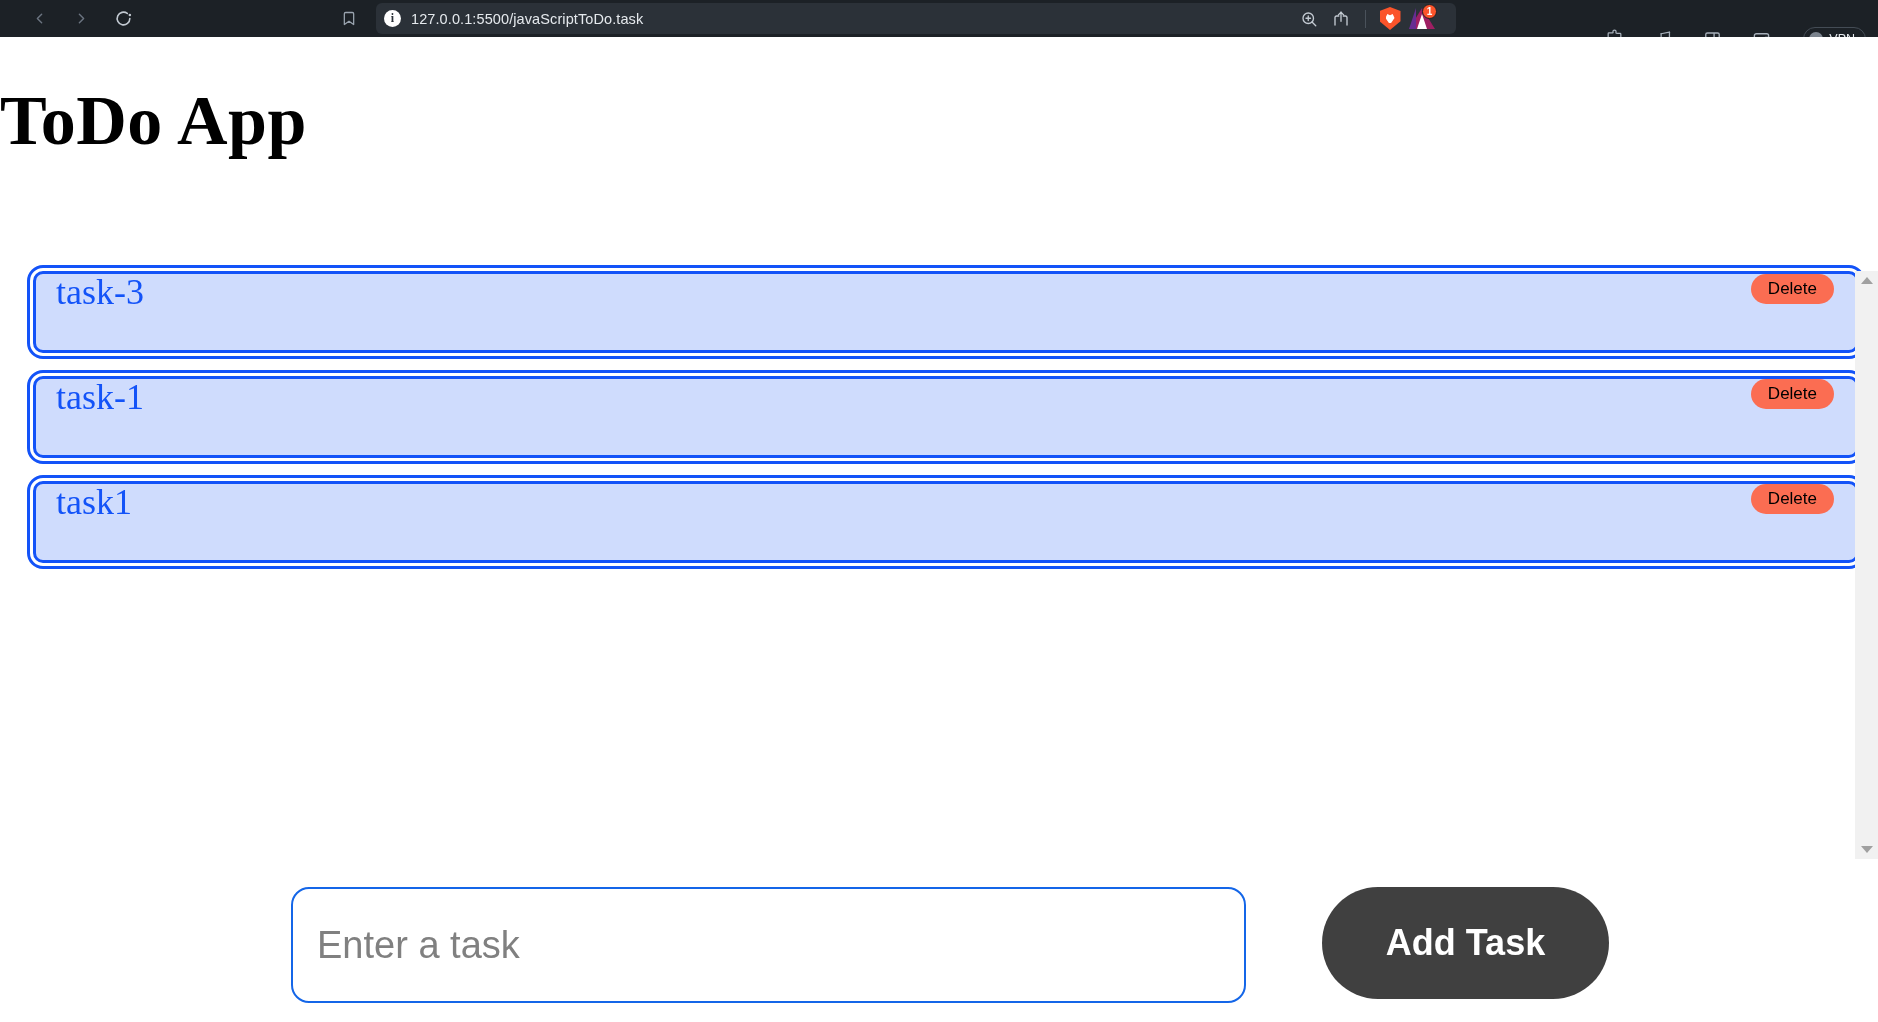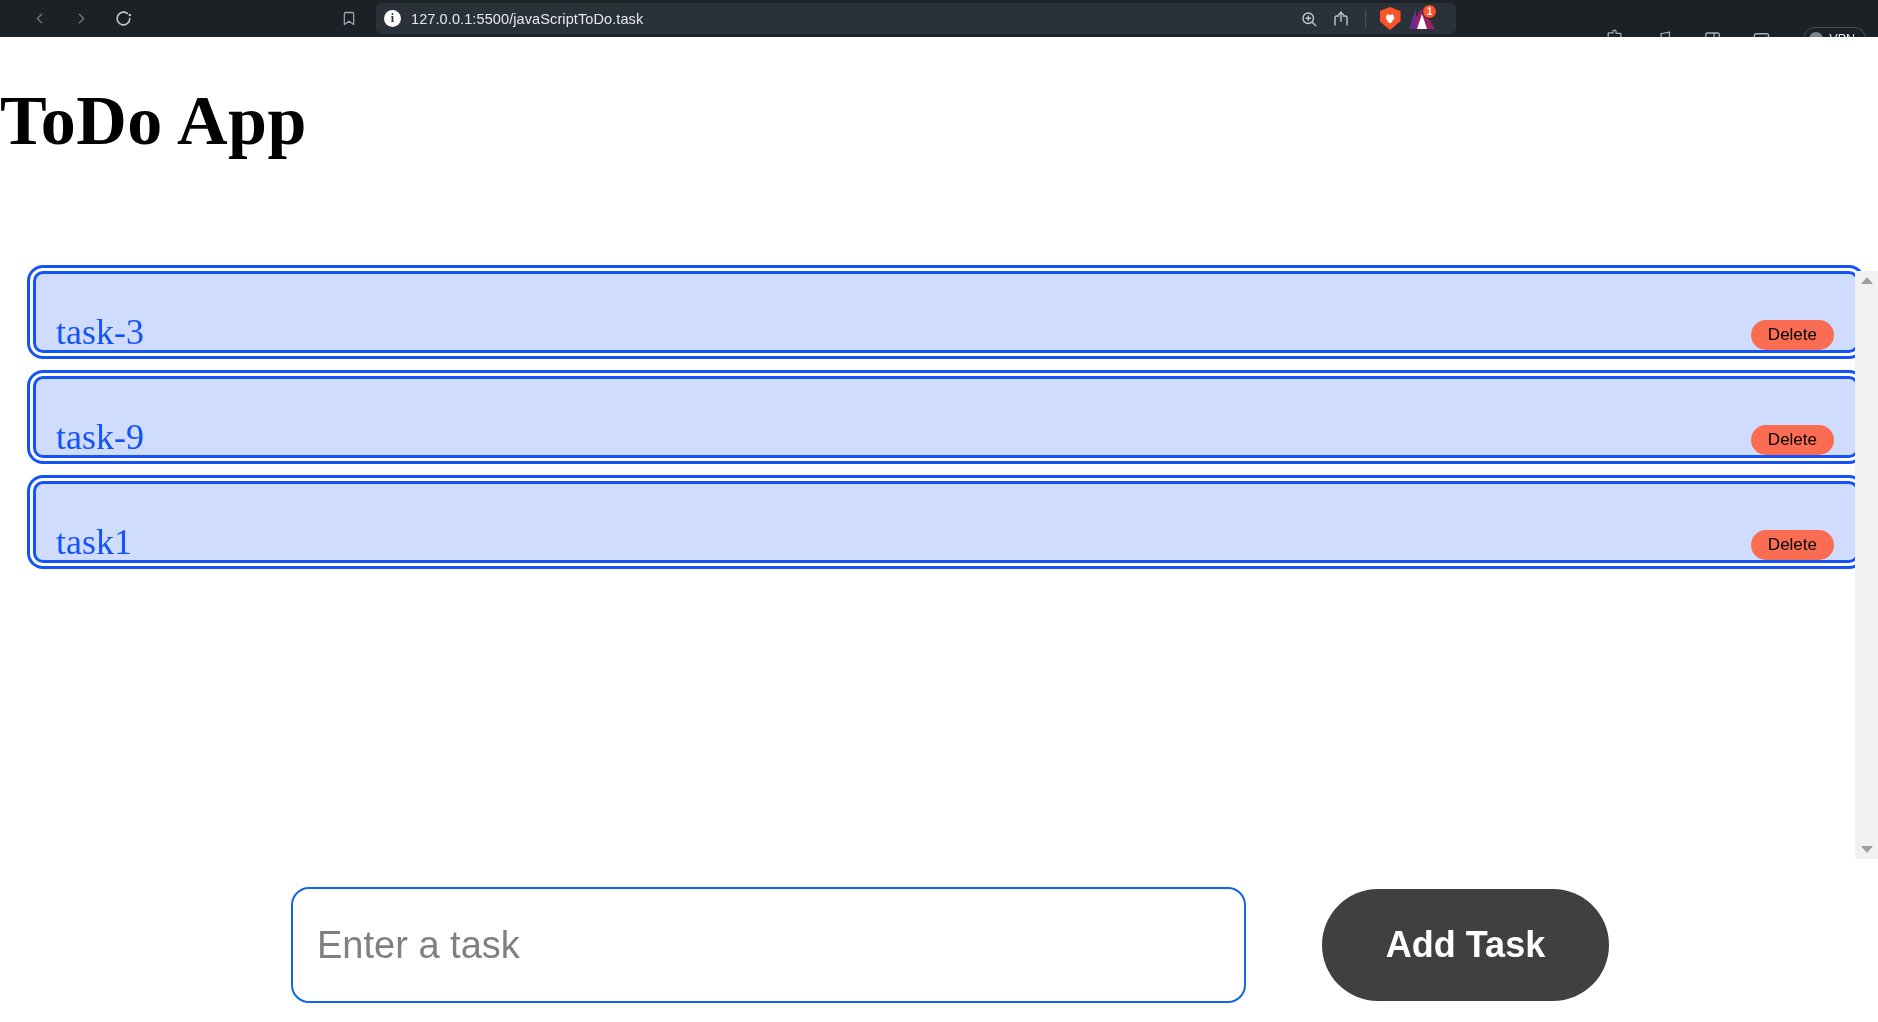--- a/index.html
+++ b/index.html
@@ -214,21 +214,21 @@
 
   .task-item {
     position: relative;
     height: 82px;
     background: #cfdcfd;
     border: 3px solid #1353f8;
     border-radius: 10px;
     outline: 3px solid #1353f8;
     outline-offset: 3px;
     display: flex;
-    align-items: flex-end;
+    align-items: flex-start;
     padding: 0 22px 0 20px;
     margin-bottom: 23px;
     width: 1826px;
   }
 
   .task-label {
     font-family: "Liberation Serif", serif;
     font-size: 36px;
     color: #1353f8;
     line-height: 1;
@@ -273,21 +273,21 @@
     border-top: 7px solid #a0a0a0;
   }
 
   
   #compose-row {
     position: absolute;
     bottom: 19px;
     left: 0;
     width: 1878px;
     display: flex;
-    align-items: center;
+    align-items: flex-start;
     padding-left: 291px;
     gap: 76px;
   }
 
   #task-input {
     width: 955px;
     height: 116px;
     border: 2px solid #1466e8;
     border-radius: 18px;
     background: #ffffff;
@@ -419,21 +419,21 @@
   <div id="task-list-region">
 
     <div id="task-list">
 
       <div class="task-item">
         <span class="task-label">task-3</span>
         <button class="delete-button">Delete</button>
       </div>
 
       <div class="task-item">
-        <span class="task-label">task-9</span>
+        <span class="task-label">task-1</span>
         <button class="delete-button">Delete</button>
       </div>
 
       <div class="task-item">
         <span class="task-label">task1</span>
         <button class="delete-button">Delete</button>
       </div>
 
     </div>
 

